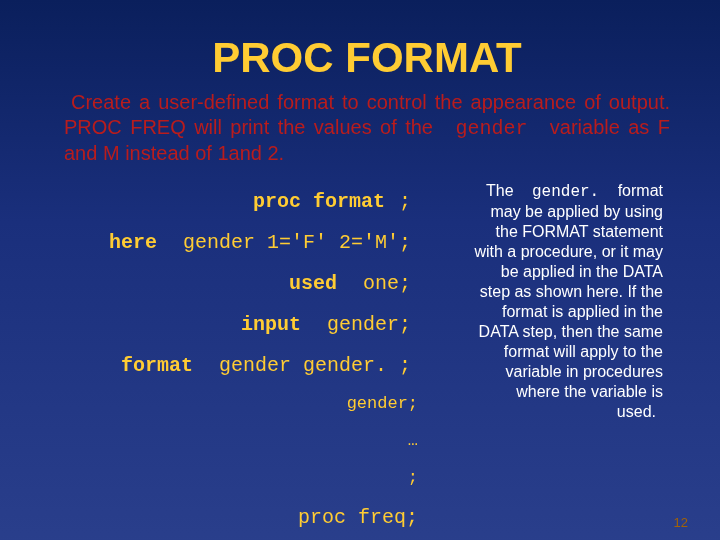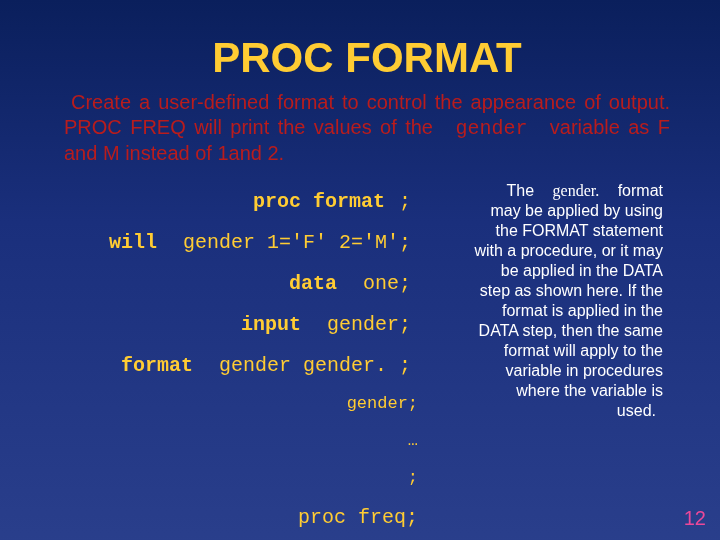--- a/index.html
+++ b/index.html
@@ -44,44 +44,44 @@
   }
   .code-block .kw { font-weight: bold; }
   .code-block .small { font-size: 17px; }
   .side-note {
     flex: 1 1 auto;
     color: #ffffff;
     font-size: 16px;
     line-height: 1.25;
   }
   .side-note .code-inline {
-    font-family: Liberation Serif, serif;
+    font-family: Liberation Mono, monospace;
   }
   .pagenum {
     position: absolute;
     bottom: 10px;
-    right: 14px;
-    color: #ec4899;
-    font-size: 20px;
+    right: 32px;
+    color: #a16207;
+    font-size: 13px;
   }
 </style>
 </head>
 <body>
 
 <div class="title">PROC FORMAT</div>
 
 <div class="intro">
   <span>Create a user-defined format to control the appearance of output. PROC FREQ will print the values of the </span><span class="code-inline">gender</span><span> variable as F and M instead of 1and 2.</span>
 </div>
 
 <div class="content">
   <div class="code-block">
     <div><span class="kw">proc format</span><span>;</span></div>
-    <div><span>   </span><span class="kw">will</span><span> gender 1='F' 2='M';</span></div>
-    <div><span class="kw">data</span><span> one;</span></div>
+    <div><span>   </span><span class="kw">here</span><span> gender 1='F' 2='M';</span></div>
+    <div><span class="kw">used</span><span> one;</span></div>
     <div><span>   </span><span class="kw">input</span><span> gender;</span></div>
     <div><span>   </span><span class="kw">format</span><span> gender gender. ;</span></div>
     <div class="small">gender;</div>
     <div class="small">…</div>
     <div class="small">;</div>
     <div>proc freq;</div>
   </div>
 
   <div class="side-note">
     <span>The </span><span class="code-inline">gender.</span><span> format may be applied by using the FORMAT statement with a procedure, or it may be applied in the DATA step as shown here. If the format is applied in the DATA step, then the same format will apply to the variable in procedures where the variable is used.</span>

